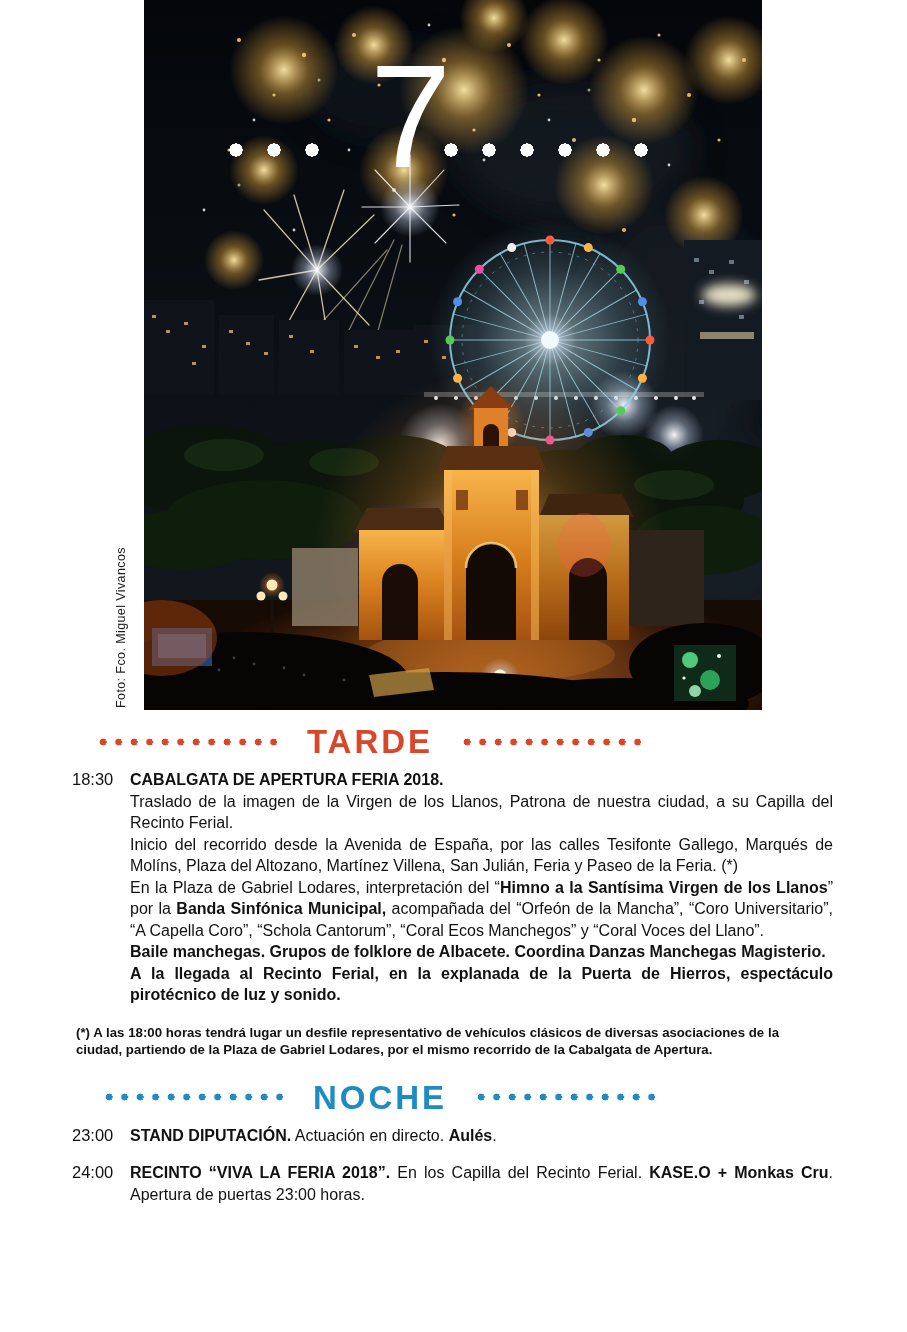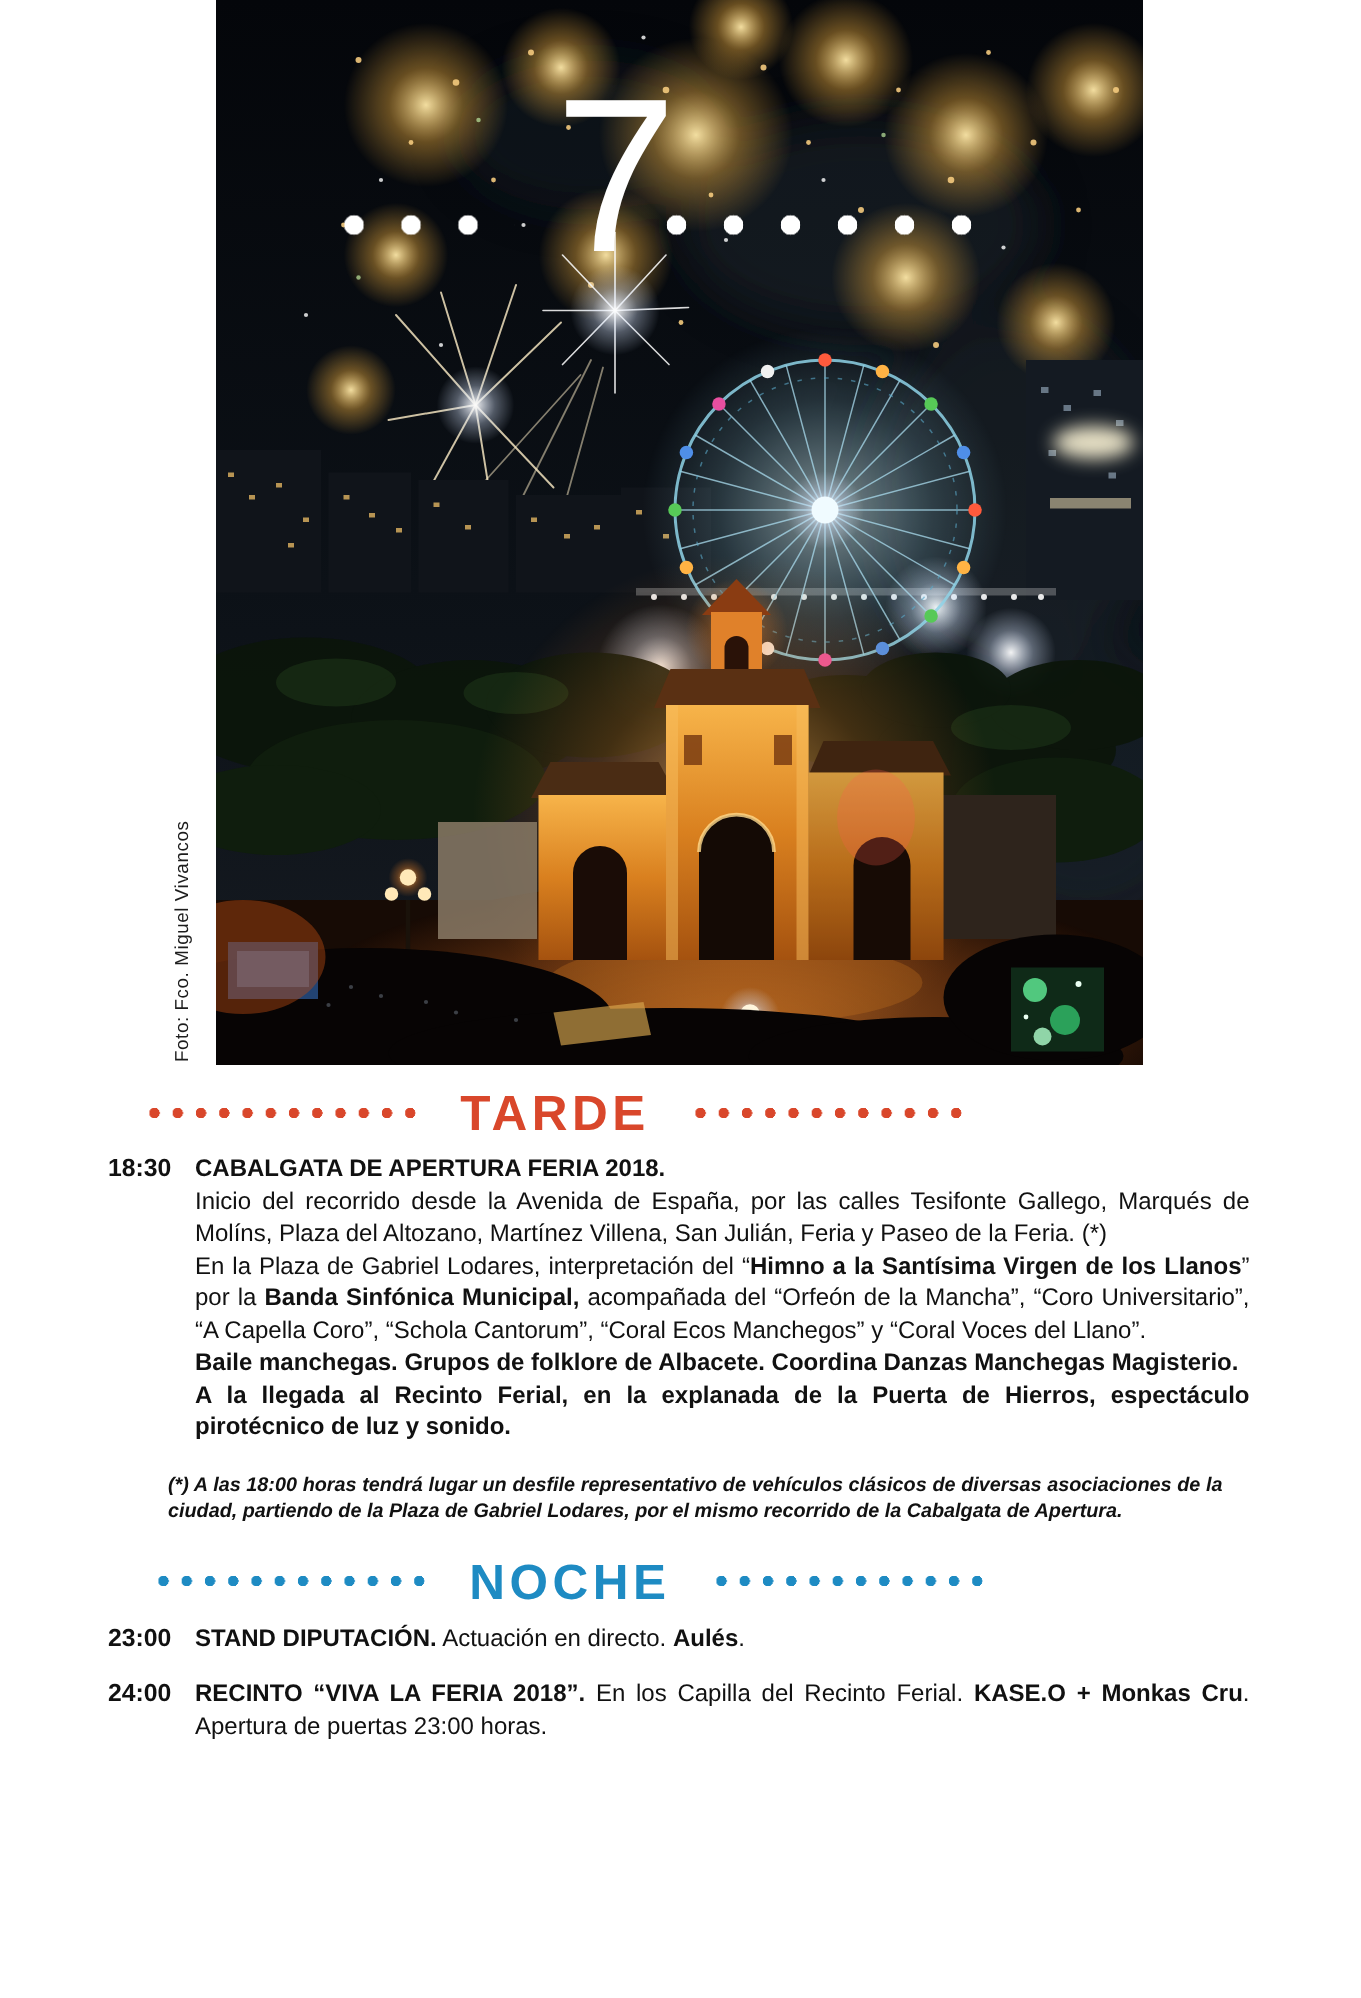--- a/index.html
+++ b/index.html
@@ -64,32 +64,31 @@
   .dotline {
     width: 178px; height: 8px;
     background-image: radial-gradient(circle at 4px 4px, currentColor 0 3.4px, transparent 3.6px);
     background-size: 15.5px 8px; background-repeat: repeat-x;
   }
 
   .event {
     display: grid; grid-template-columns: 58px 703px;
     margin: 0 0 16px 72px;
   }
-  .event .time { font-weight: bold; font-size: 16.5px; line-height: 21.5px; }
+  .event .time { font-weight: normal; font-size: 16.5px; line-height: 21.5px; }
   .event .body p {
     margin: 0; font-size: 16px; line-height: 21.5px;
     text-align: justify;
   }
   .event .body b { font-weight: bold; }
 
   .footnote {
-    margin: 18px 0 0 112px; width: 703px;
+    margin: 18px 0 0 76px; width: 703px;
     font-size: 13.2px; font-weight: bold; line-height: 17.5px;
     text-align: justify;
-    font-style: italic;
   }
   .noche-gap { margin-top: 22px; padding-left: 20px; }
 </style>
 </head>
 <body>
 
 <div class="page">
 
   <figure class="photo">
     <svg viewBox="0 0 618 710" aria-hidden="true">
@@ -426,20 +425,21 @@
     <h2 class="section-header" style="color: rgb(217, 71, 43);">
       <span class="dotline"></span>
       <span class="section-title">TARDE</span>
       <span class="dotline"></span>
     </h2>
 
     <div class="event">
       <div class="time">18:30</div>
       <div class="body">
         <p><b>CABALGATA DE APERTURA FERIA 2018.</b></p>
+        <p><span>Traslado de la imagen de la Virgen de los Llanos, Patrona de nuestra ciudad, a su Capilla del Recinto Ferial.</span></p>
         <p><span>Inicio del recorrido desde la Avenida de España, por las calles Tesifonte Gallego, Marqués de Molíns, Plaza del Altozano, Martínez Villena, San Julián, Feria y Paseo de la Feria. (*)</span></p>
         <p><span>En la Plaza de Gabriel Lodares, interpretación del “</span><b>Himno a la Santísima Virgen de los Llanos</b><span>” por la </span><b>Banda Sinfónica Municipal,</b><span> acompañada del “Orfeón de la Mancha”, “Coro Universitario”, “A Capella Coro”, “Schola Cantorum”, “Coral Ecos Manchegos” y “Coral Voces del Llano”.</span></p>
         <p><b>Baile manchegas. Grupos de folklore de Albacete. Coordina Danzas Manchegas Magisterio.</b></p>
         <p><b>A la llegada al Recinto Ferial, en la explanada de la Puerta de Hierros, espectáculo pirotécnico de luz y sonido.</b></p>
       </div>
     </div>
 
     <div class="footnote"><b>(*) A las 18:00 horas tendrá lugar un desfile representativo de vehículos clásicos de diversas asociaciones de la ciudad, partiendo de la Plaza de Gabriel Lodares, por el mismo recorrido de la Cabalgata de Apertura.</b></div>
 
     <h2 class="section-header noche-gap" style="color: rgb(30, 139, 195);">

